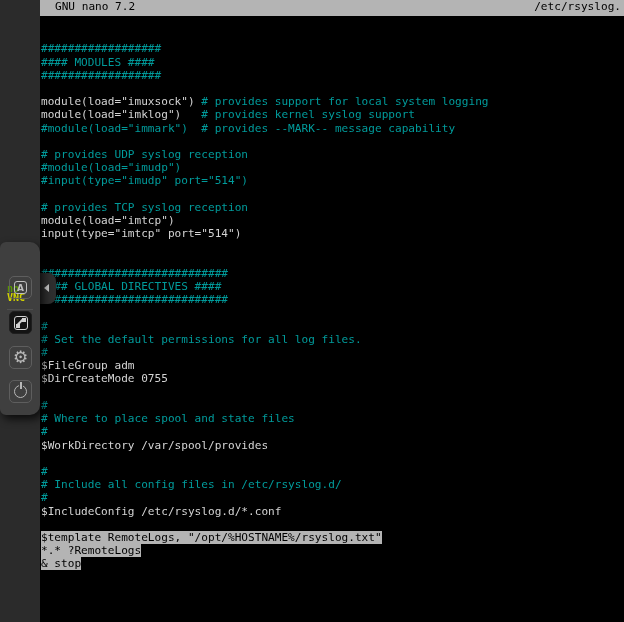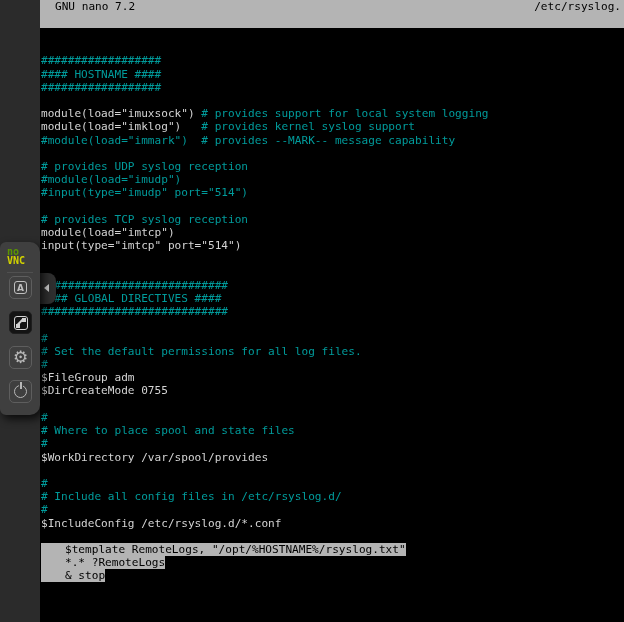--- a/index.html
+++ b/index.html
@@ -5,38 +5,38 @@
   html,body{margin:0;padding:0;}
   body{
     width:624px;height:622px;overflow:hidden;position:relative;
     background:#000;font-family:"DejaVu Sans Mono",monospace;
   }
   
   .left-strip{position:absolute;left:0;top:0;width:40px;height:622px;background:#2b2b2b;}
   
   .terminal{position:absolute;left:40px;top:0;width:584px;height:622px;background:#000;}
   .titlebar{
-    height:28px;background:#b4b4b4;color:#000;
+    height:16px;background:#b4b4b4;color:#000;
     font-size:11.1px;line-height:13px;white-space:pre;
     display:flex;justify-content:space-between;
     padding:0 3px 0 15px;box-sizing:border-box;
   }
   .editor{padding-left:1px;}
   .row{height:13.217px;font-size:11.1px;line-height:13.217px;white-space:pre;}
   .seg-c{color:#009b9b;}
   .seg-w{color:#d4d4d4;}
-  .seg-s{color:#000;background:#b4b4b4;padding-left:24px;}
+  .seg-s{color:#000;background:#b4b4b4;}
   
   .vnc-panel{
     position:absolute;left:0;top:242px;width:40px;height:173px;
     background:#3f3f3f;border-radius:6px 10px 10px 6px;
     box-shadow:3px 4px 9px rgba(0,0,0,.75);z-index:5;
   }
   .logo{padding:5px 0 0 7px;font-weight:bold;font-size:10px;line-height:9px;}
-  .logo-no{color:#5a9600;display:block;}
+  .logo-no{color:#5a9600;display:block;margin-top:37px;}
   .logo-vnc{color:#d2d200;display:block;}
   .divider{margin:7px 7px 0 7px;border-top:1px solid #505050;}
   .vnc-btn{
     position:absolute;left:9px;width:23px;height:23px;
     border:1px solid #5e5e5e;border-radius:5px;background:transparent;
     display:flex;align-items:center;justify-content:center;padding:0;cursor:pointer;
   }
   .vnc-btn.active{background:#141414;border-color:#1e1e1e;}
   .btn-keys{top:34px;}
   .btn-fullscreen{top:69px;}
@@ -78,21 +78,21 @@
 
 <div class="terminal">
   <div class="titlebar">
     <span>GNU nano 7.2</span>
     <span>/etc/rsyslog.</span>
   </div>
   <div class="editor" id="editor">
       <div class="row"></div>
       <div class="row"></div>
       <div class="row"><span class="seg-c">##################</span></div>
-      <div class="row"><span class="seg-c">#### HOSTNAME ####</span></div>
+      <div class="row"><span class="seg-c">#### MODULES ####</span></div>
       <div class="row"><span class="seg-c">##################</span></div>
       <div class="row"></div>
       <div class="row"><span class="seg-w">module(load="imuxsock") </span><span class="seg-c"># provides support for local system logging</span></div>
       <div class="row"><span class="seg-w">module(load="imklog")   </span><span class="seg-c"># provides kernel syslog support</span></div>
       <div class="row"><span class="seg-c">#module(load="immark")  # provides --MARK-- message capability</span></div>
       <div class="row"></div>
       <div class="row"><span class="seg-c"># provides UDP syslog reception</span></div>
       <div class="row"><span class="seg-c">#module(load="imudp")</span></div>
       <div class="row"><span class="seg-c">#input(type="imudp" port="514")</span></div>
       <div class="row"></div>

